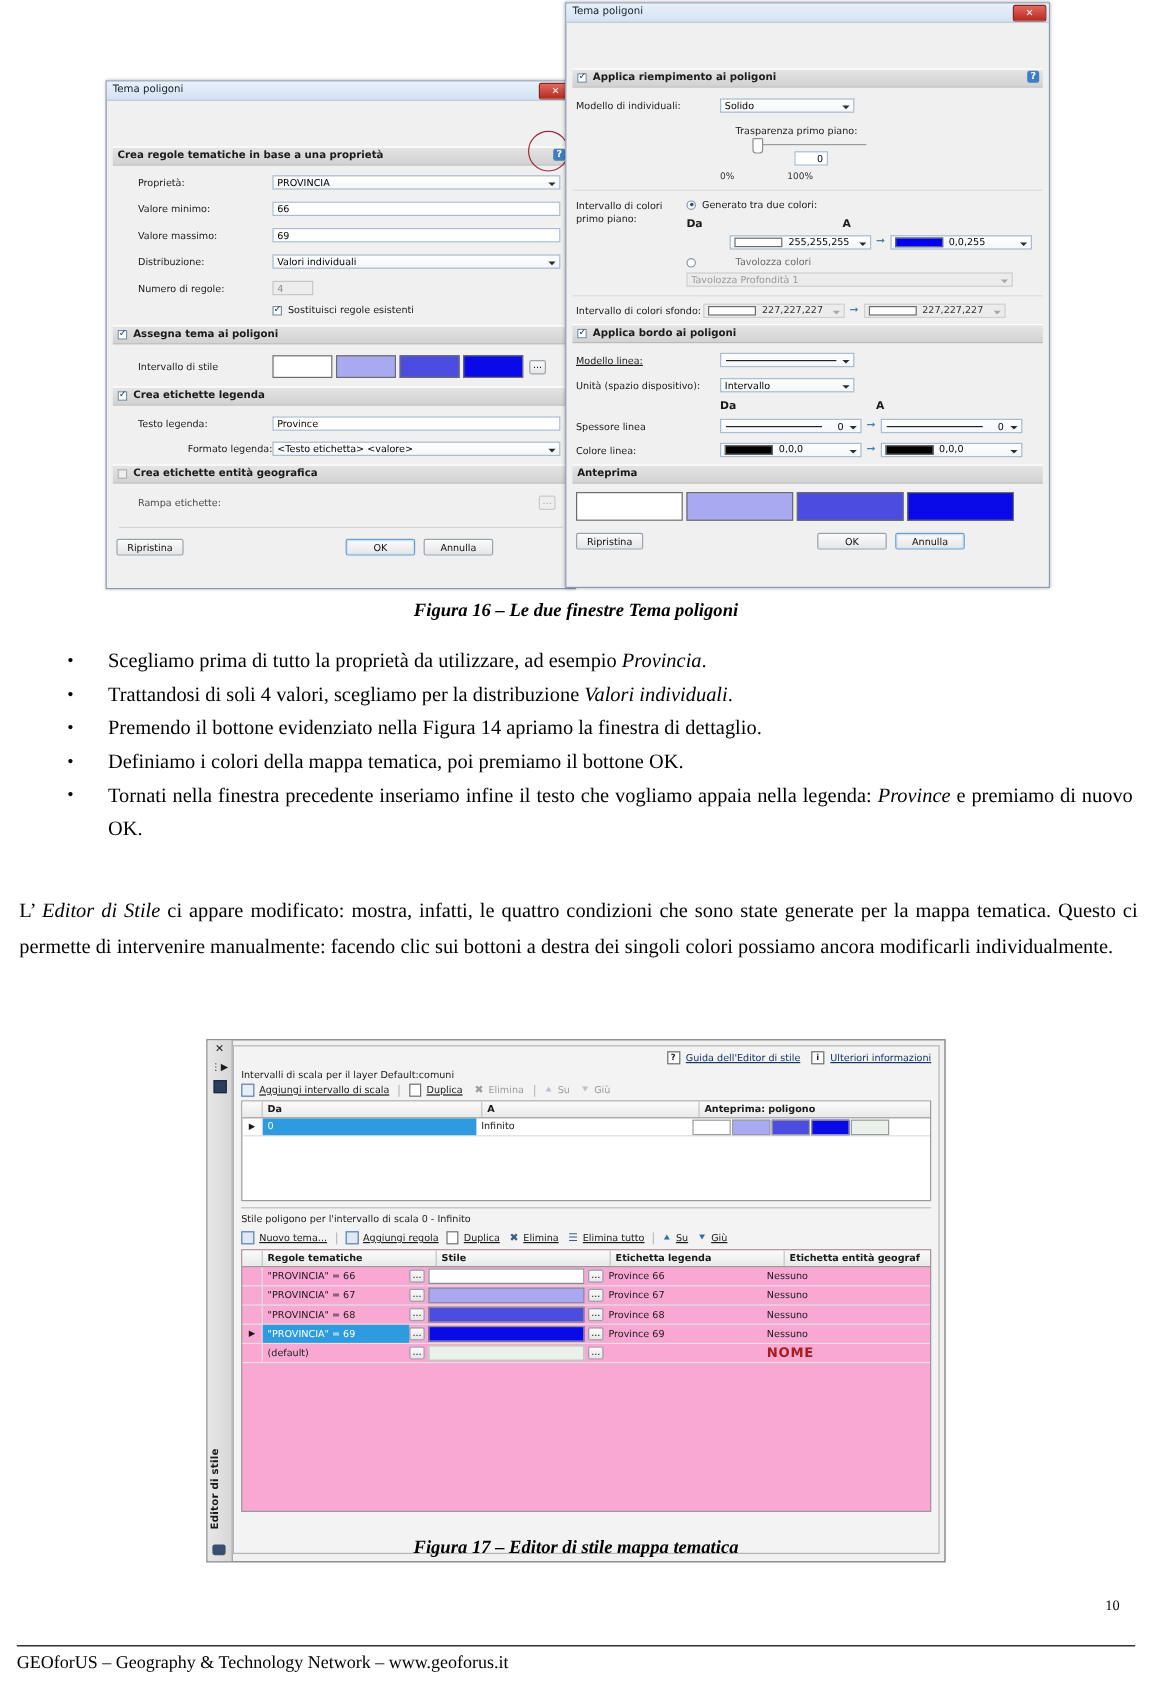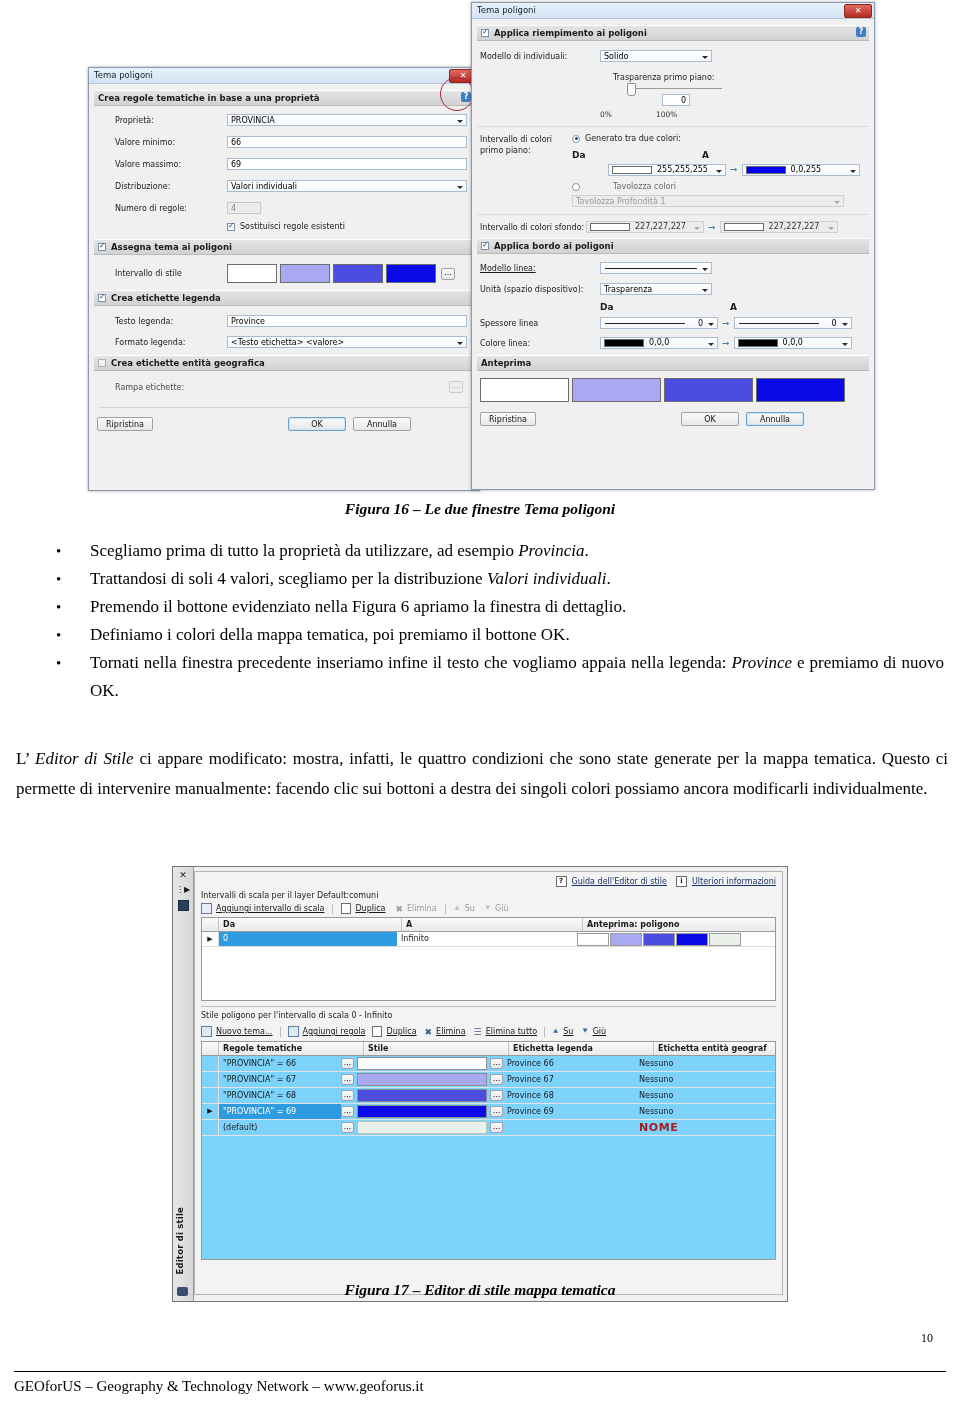--- a/index.html
+++ b/index.html
@@ -22,21 +22,21 @@
     border-bottom:1px solid #b5c6d8;
     font-size:8.5px;color:#15212b;position:relative;
   }
   .close-btn{
     position:absolute;right:2px;top:1px;width:26px;height:12px;
     background:linear-gradient(#e06a62,#b62a20);
     border:1px solid #8d241b;border-radius:2px;
     color:#fff;font-size:8px;line-height:12px;text-align:center;
     font-family:"DejaVu Sans",sans-serif;
   }
-  .dlg-body{position:relative;padding:4px 6px;}
+  .dlg-body{position:relative;padding:4px 6px;margin-top:32px;}
   .grp-head{
     background:linear-gradient(#e4e4e4,#d2d2d2);
     border-top:1px solid #fff;border-bottom:1px solid #b9b9b9;
     font-weight:bold;font-size:8.5px;padding:2px 4px;
     display:flex;align-items:center;gap:5px;position:relative;
   }
   .row{display:flex;align-items:center;margin:5px 0 5px 0;}
   .lbl{font-size:8px;}
   .inp{
     background:#fff;border:1px solid #a9bcd0;height:12px;
@@ -178,21 +178,21 @@
       <span class="cbx on"></span>
       <span>Crea etichette legenda</span>
     </div>
 
     <div class="row" style="margin-top:9px;">
       <span class="lbl" style="width:112px;padding-left:18px;">Testo legenda:</span>
       <span class="inp" style="width:240px;">Province</span>
     </div>
 
     <div class="row" style="margin-top:9px;">
-      <span class="lbl" style="width:112px;padding-left:18px;">Formato legenda:</span>
+      <span class="lbl" style="width:112px;padding-left:18px;text-align:right;">Formato legenda:</span>
       <span class="combo" style="width:240px;">&lt;Testo etichetta&gt; &lt;valore&gt;</span>
     </div>
 
     <div class="grp-head" style="margin:7px -3px 0 -3px;">
       <span class="cbx off"></span>
       <span>Crea etichette entità geografica</span>
     </div>
 
     <div class="row" style="margin-top:10px;">
       <span class="lbl" style="width:112px;padding-left:18px;color:#4a4a4a;">Rampa etichette:</span>
@@ -294,21 +294,21 @@
 
     <div class="row" style="margin-top:8px;">
       <span class="lbl" style="width:120px;text-decoration:underline;">Modello linea:</span>
       <span class="combo" style="width:112px;position:relative;">
         <span style="position:absolute;left:4px;top:5px;width:92px;height:1px;background:#222;display:block;"></span>
       </span>
     </div>
 
     <div class="row" style="margin-top:9px;">
       <span class="lbl" style="width:120px;">Unità (spazio dispositivo):</span>
-      <span class="combo" style="width:112px;">Trasparenza</span>
+      <span class="combo" style="width:112px;">Intervallo</span>
     </div>
 
     <div style="display:flex;margin:7px 0 0 120px;font-weight:bold;font-size:9px;">
       <span style="width:130px;">Da</span>
       <span>A</span>
     </div>
 
     <div class="row" style="margin-top:5px;">
       <span class="lbl" style="width:120px;">Spessore linea</span>
       <span class="combo" style="width:118px;position:relative;text-align:right;padding-right:14px;">
@@ -352,21 +352,21 @@
       <span class="btn def" style="width:58px;margin-left:7px;">Annulla</span>
     </div>
   </div>
 </div>
 
 <div class="figcap" style="position:absolute;left:0;top:500px;width:960px;">Figura 16 – Le due finestre Tema poligoni</div>
 
 <ul class="body" style="position:absolute;left:14px;top:537px;width:932px;">
   <li>Scegliamo prima di tutto la proprietà da utilizzare, ad esempio <i>Provincia</i>.</li>
   <li>Trattandosi di soli 4 valori, scegliamo per la distribuzione <i>Valori individuali</i>.</li>
-  <li>Premendo il bottone evidenziato nella Figura 6 apriamo la finestra di dettaglio.</li>
+  <li>Premendo il bottone evidenziato nella Figura 14 apriamo la finestra di dettaglio.</li>
   <li>Definiamo i colori della mappa tematica, poi premiamo il bottone OK.</li>
   <li>Tornati nella finestra precedente inseriamo infine il testo che vogliamo appaia nella legenda: <i>Province</i> e premiamo di nuovo OK.</li>
 </ul>
 
 <p class="para" style="position:absolute;left:14px;top:744px;width:932px;">L’ <i>Editor di Stile</i> ci appare modificato: mostra, infatti, le quattro condizioni che sono state generate per la mappa tematica. Questo ci permette di intervenire manualmente: facendo clic sui bottoni a destra dei singoli colori possiamo ancora modificarli individualmente.</p>
 
 <div style="position:absolute;left:172px;top:866px;width:616px;height:436px;background:#f1f1f1;border:1.5px solid #777;box-sizing:border-box;font-family:'DejaVu Sans',sans-serif;font-size:8px;color:#1a1a1a;">
 
   <div style="position:absolute;left:0;top:0;width:20px;height:100%;background:linear-gradient(90deg,#e7e7e7,#d7d7d7);border-right:1px solid #9a9a9a;">
     <div style="text-align:center;font-size:9px;font-weight:bold;margin-top:3px;line-height:10px;">✕</div>
@@ -439,21 +439,21 @@
       <span style="text-decoration:underline;">Elimina</span>
       <span style="color:#3f5d8a;font-size:9px;margin-left:4px;">☰</span>
       <span style="text-decoration:underline;">Elimina tutto</span>
       <span style="width:1px;height:10px;background:#bcbcbc;margin:0 3px;"></span>
       <span style="color:#2f6fb0;font-size:9px;">⯅</span>
       <span style="text-decoration:underline;">Su</span>
       <span style="color:#2f6fb0;font-size:9px;margin-left:4px;">⯆</span>
       <span style="text-decoration:underline;">Giù</span>
     </div>
 
-    <div style="margin-top:4px;border:1px solid #9a9a9a;background:#7dd3fc;height:219px;box-sizing:border-box;">
+    <div style="margin-top:4px;border:1px solid #9a9a9a;background:#f9a8d4;height:219px;box-sizing:border-box;">
       <div style="display:flex;background:linear-gradient(#fbfbfb,#e9e9e9);border-bottom:1px solid #9a9a9a;font-weight:bold;font-size:8px;height:13px;line-height:13px;">
         <span style="width:16px;border-right:1px solid #c4c4c4;"></span>
         <span style="width:140px;border-right:1px solid #c4c4c4;padding-left:4px;">Regole tematiche</span>
         <span style="width:140px;border-right:1px solid #c4c4c4;padding-left:4px;">Stile</span>
         <span style="width:140px;border-right:1px solid #c4c4c4;padding-left:4px;">Etichetta legenda</span>
         <span style="flex:1;padding-left:4px;overflow:hidden;white-space:nowrap;">Etichetta entità geograf</span>
       </div>
 
       <div style="display:flex;height:15px;line-height:15px;border-bottom:1px solid #e2e2e2;">
         <span style="width:16px;border-right:1px solid #e2e2e2;"></span>

